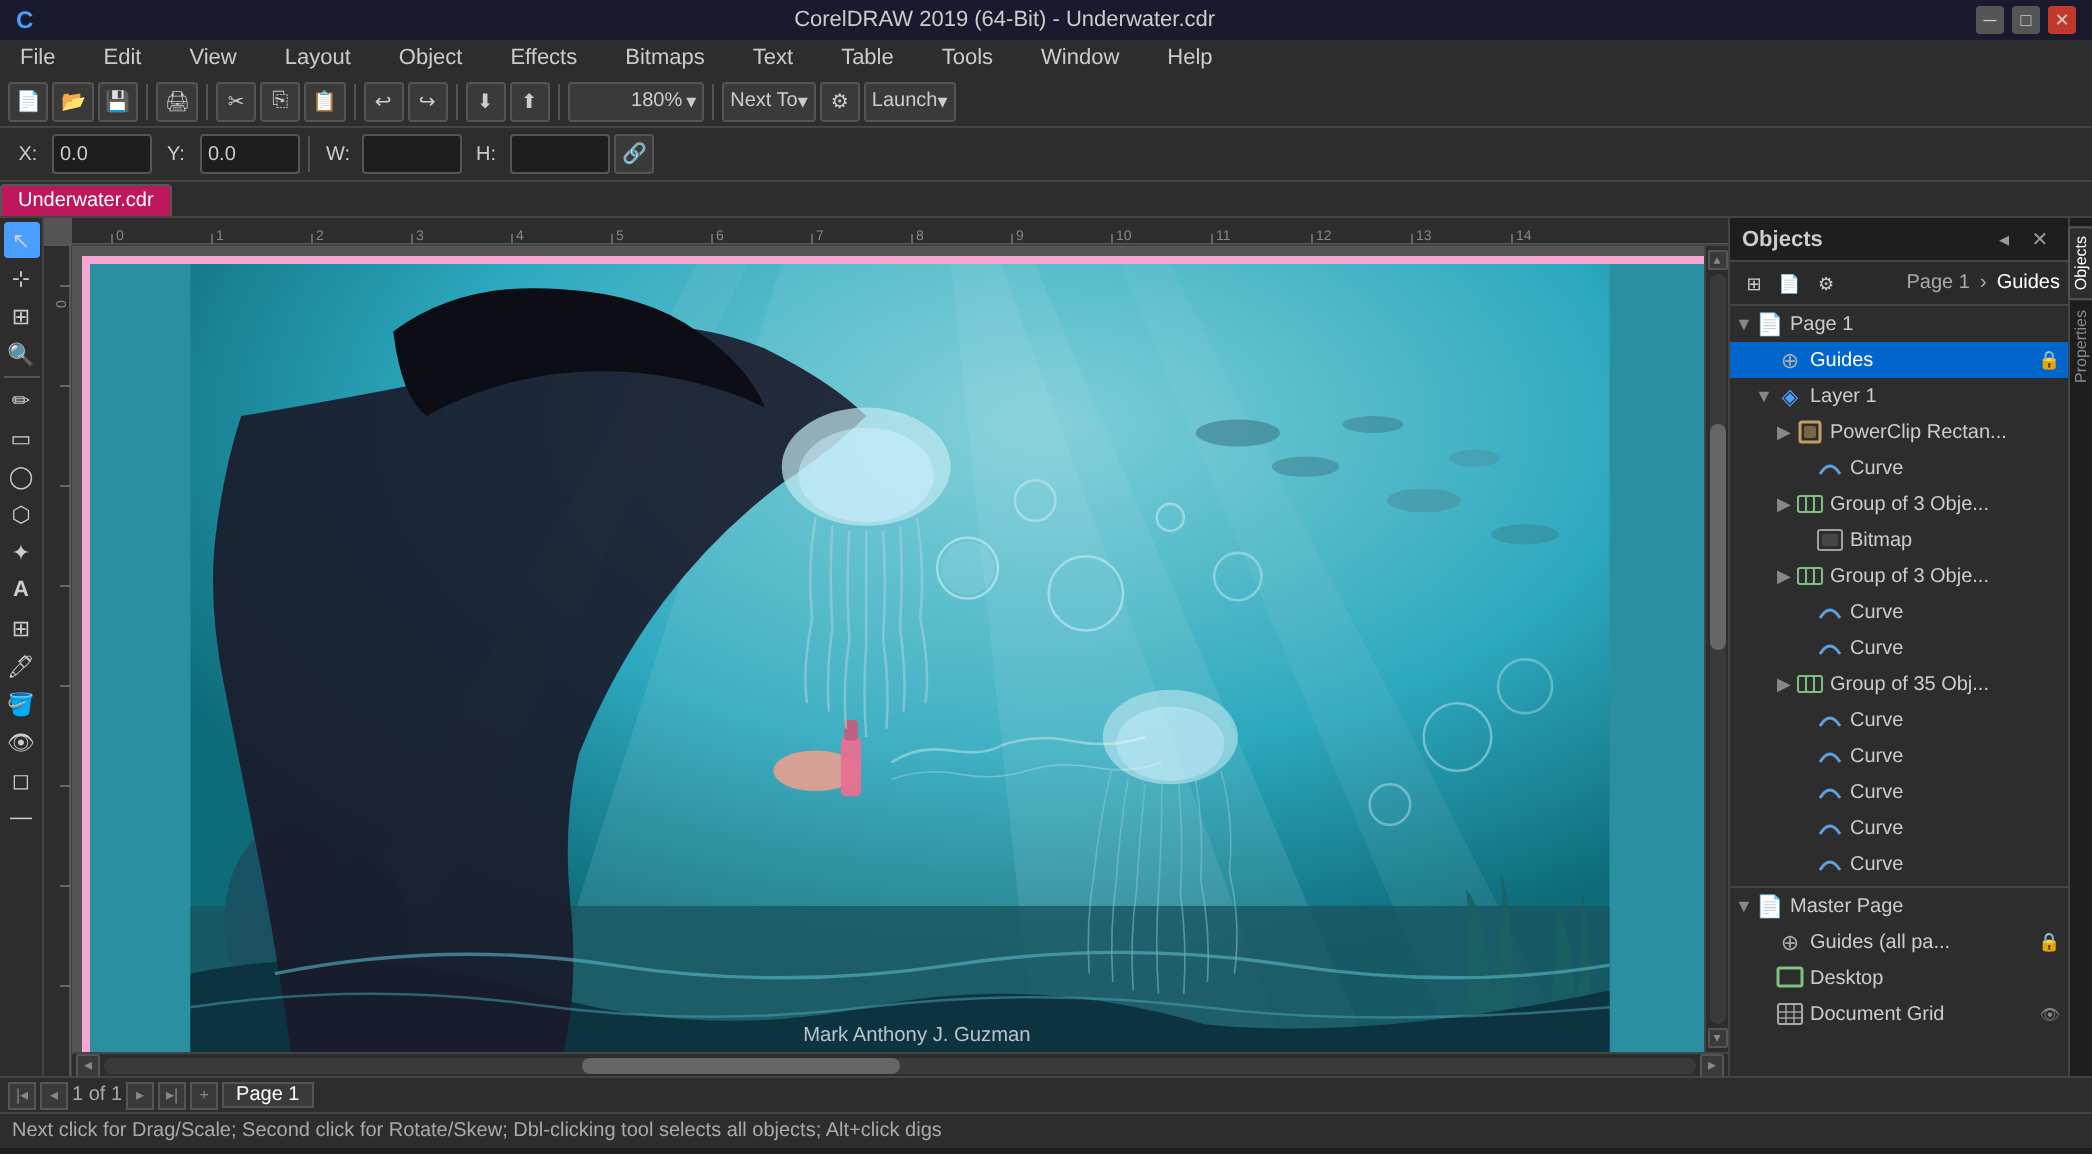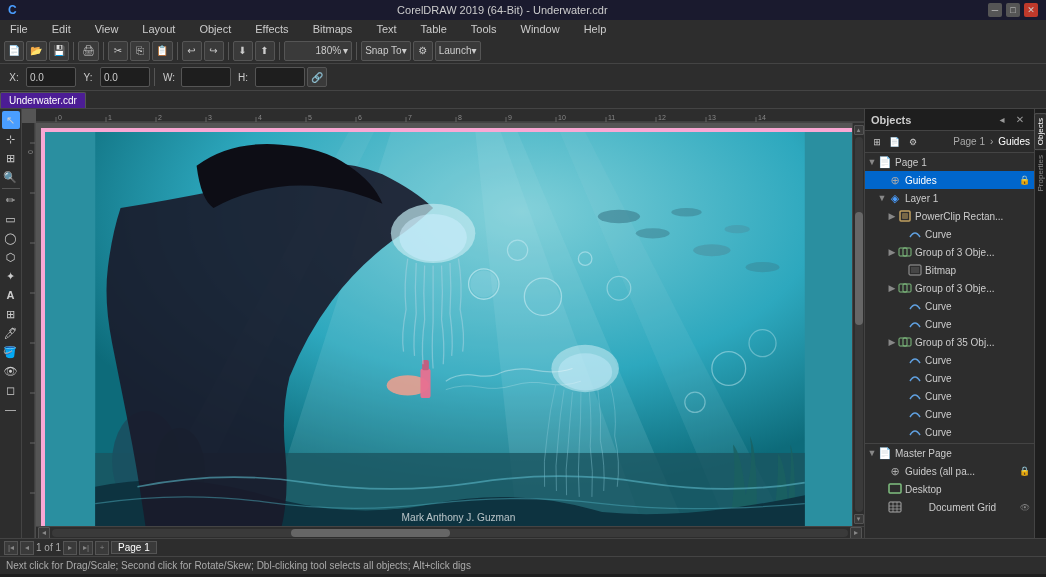--- a/index.html
+++ b/index.html
@@ -64,21 +64,21 @@
 
     
     #statusbar { height: 18px; background: #2d2d2d; border-top: 1px solid #444; display: flex; align-items: center; padding: 0 6px; gap: 8px; font-size: 10px; color: #aaa; }
     .scroll-btn { width: 12px; height: 12px; background: #3a3a3a; border: 1px solid #555; border-radius: 1px; color: #888; font-size: 8px; display: flex; align-items: center; justify-content: center; cursor: pointer; }
     .scroll-track { flex: 1; height: 8px; background: #3a3a3a; border-radius: 4px; margin: 0 2px; position: relative; }
     .scroll-thumb { position: absolute; left: 30%; width: 20%; height: 100%; background: #666; border-radius: 4px; }
 
     
     #tab-area { height: 18px; background: #2d2d2d; display: flex; align-items: flex-end; border-bottom: 1px solid #444; }
     .doc-tab { height: 16px; background: #3a3a3a; border: 1px solid #555; border-bottom: none; padding: 0 8px; color: #ccc; font-size: 10px; display: flex; align-items: center; cursor: pointer; border-radius: 2px 2px 0 0; }
-    .doc-tab.active { background: #4c1d95; color: white; }
+    .doc-tab.active { background: #be185d; color: white; }
 
     
     #page-controls { height: 22px; background: #2d2d2d; display: flex; align-items: center; gap: 4px; padding: 0 4px; border-top: 1px solid #444; }
     .page-ctrl-btn { width: 14px; height: 14px; background: #3a3a3a; border: 1px solid #555; color: #888; font-size: 8px; display: flex; align-items: center; justify-content: center; cursor: pointer; }
   </style>
 </head>
 <body>
 
 <div id="titlebar">
   <span style="color:#4a9eff;font-weight:bold;font-size:12px;">C</span>
@@ -122,21 +122,21 @@
     <div class="tb-sep"></div>
     <div class="tb-btn">⬇</div>
     <div class="tb-btn">⬆</div>
     <div class="tb-sep"></div>
     <div class="tb-btn" style="min-width:50px;padding-left:31px;">
       <span>180%</span>
       <span style="margin-left:2px;">▾</span>
     </div>
     <div class="tb-sep"></div>
     <div class="tb-btn">
-      <span>Snap To</span>
+      <span>Next To</span>
       <span>▾</span>
     </div>
     <div class="tb-btn">⚙</div>
     <div class="tb-btn">
       <span>Launch</span>
       <span>▾</span>
     </div>
   </div>
   <div id="toolbar2">
     <div class="tb-btn" style="background:none;border:none;">X:</div>
@@ -531,21 +531,21 @@
       <div class="tree-item" style="padding-left:12px;">
         <span class="tree-expand"> </span>
         <span class="tree-icon">
           <svg width="14" height="14" viewBox="0 0 14 14">
               <rect x="1" y="2" width="12" height="9" rx="1" fill="none" stroke="#80c080" stroke-width="1.5"></rect>
             </svg>
         </span>
         <span class="item-text">Desktop</span>
       </div>
 
-      <div class="tree-item" style="padding-left:12px;text-align:center;">
+      <div class="tree-item" style="padding-left:12px;">
         <span class="tree-expand"> </span>
         <span class="tree-icon">
           <svg width="14" height="14" viewBox="0 0 14 14">
               <rect x="1" y="2" width="12" height="10" rx="1" fill="none" stroke="#aaa" stroke-width="1"></rect>
               <line x1="5" y1="2" x2="5" y2="12" stroke="#aaa" stroke-width="0.7"></line>
               <line x1="9" y1="2" x2="9" y2="12" stroke="#aaa" stroke-width="0.7"></line>
               <line x1="1" y1="6" x2="13" y2="6" stroke="#aaa" stroke-width="0.7"></line>
               <line x1="1" y1="9" x2="13" y2="9" stroke="#aaa" stroke-width="0.7"></line>
             </svg>
         </span>

